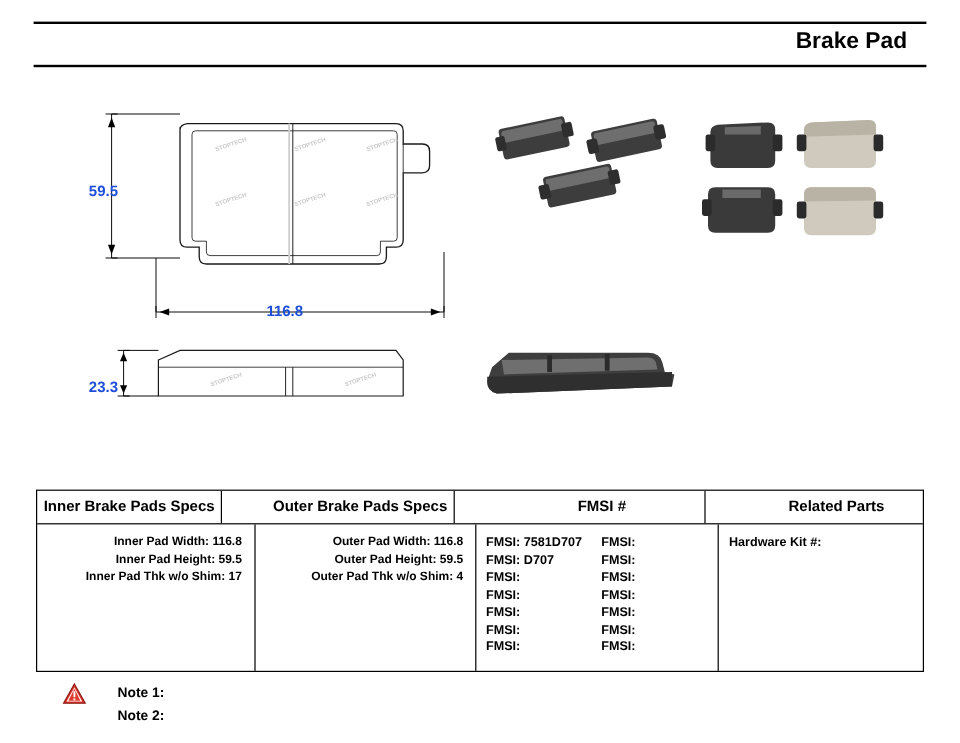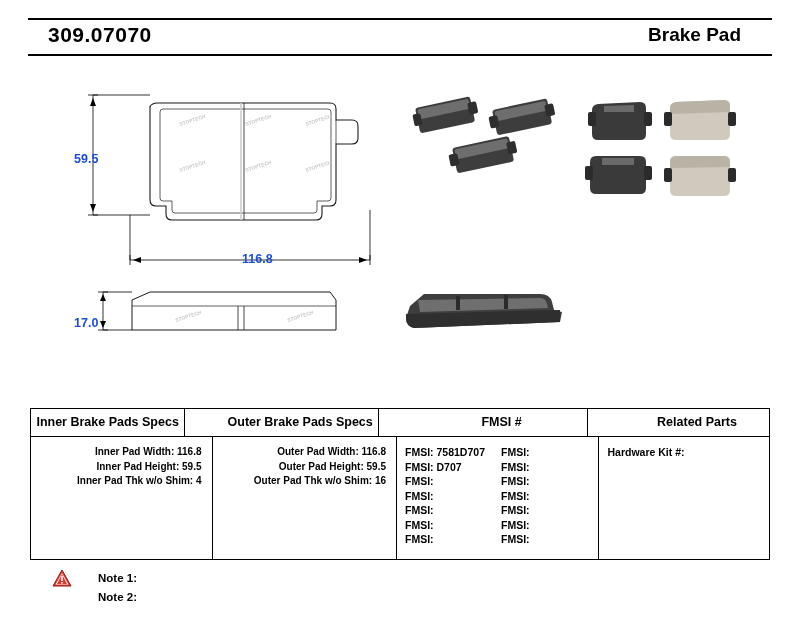--- a/index.html
+++ b/index.html
@@ -46,21 +46,21 @@
   .part-number {
     position: absolute;
     left: 20px;
     top: 5px;
     font-size: 21px;
     font-weight: bold;
     letter-spacing: 0.5px;
   }
   .doc-title {
     position: absolute;
-    right: 31px;
+    right: 16px;
     top: 6px;
     font-size: 19px;
     font-weight: bold;
   }
 
   
   .drawing-area {
     position: absolute;
     left: 0;
     top: 60px;
@@ -70,21 +70,21 @@
 
   
   .dim-label {
     position: absolute;
     font-size: 12.5px;
     font-weight: bold;
     color: #1d4ed8;
     white-space: nowrap;
   }
   .dim-59 { left: 74px; top: 92px; }
-  .dim-116 { left: 222px; top: 192px; margin-left: 20px; }
+  .dim-116 { left: 222px; top: 192px; }
   .dim-17 { left: 74px; top: 256px; }
 
   .watermark {
     fill: #c9c9c9;
     font-size: 5px;
     font-family: "Liberation Sans", sans-serif;
     font-weight: bold;
   }
 
   
@@ -176,21 +176,20 @@
     font-weight: bold;
   }
 </style>
 </head>
 <body>
 
 <div id="page">
 
   <div class="header-bar">
     <div class="header-rule-top"></div>
-    <div class="part-number">309.07070</div>
     <div class="doc-title">Brake Pad</div>
     <div class="header-rule-bottom"></div>
   </div>
 
   <div class="drawing-area">
 
     <svg width="800" height="330" viewBox="0 0 800 330" xmlns="http://www.w3.org/2000/svg">
 
       <g stroke="#000" stroke-width="0.8">
         <line x1="93" y1="35" x2="93" y2="155"></line>
@@ -314,44 +313,44 @@
         <path d="M18,12 L140,10 Q146,10 147,16 L148,20 L20,24 Z" fill="#6f6f6f"></path>
         <path d="M6,26 L160,22 L160,34 L14,40 Q6,38 6,30 Z" fill="#2f2f2f"></path>
         <rect x="56" y="8" width="4" height="14" fill="#2b2b2b"></rect>
         <rect x="104" y="7" width="4" height="14" fill="#2b2b2b"></rect>
       </g>
 
     </svg>
 
     <div class="dim-label dim-59">59.5</div>
     <div class="dim-label dim-116">116.8</div>
-    <div class="dim-label dim-17">17.0</div>
+    <div class="dim-label dim-17">23.3</div>
   </div>
 
   <div class="spec-table">
 
     <div class="spec-head">
       <div class="col c1">Inner Brake Pads Specs</div>
       <div class="col c2">Outer Brake Pads Specs</div>
       <div class="col c3">FMSI #</div>
       <div class="col c4">Related Parts</div>
     </div>
 
     <div class="spec-body">
 
       <div class="col c1">
         <div class="rowline">Inner Pad Width: 116.8</div>
         <div class="rowline">Inner Pad Height: 59.5</div>
-        <div class="rowline">Inner Pad Thk w/o Shim: 4</div>
+        <div class="rowline">Inner Pad Thk w/o Shim: 17</div>
       </div>
 
       <div class="col c2">
         <div class="rowline">Outer Pad Width: 116.8</div>
         <div class="rowline">Outer Pad Height: 59.5</div>
-        <div class="rowline">Outer Pad Thk w/o Shim: 16</div>
+        <div class="rowline">Outer Pad Thk w/o Shim: 4</div>
       </div>
 
       <div class="col c3">
         <div class="fmsi-grid">
           <div class="fmsi-col">
             <div class="fmsi-line">FMSI:  7581D707</div>
             <div class="fmsi-line">FMSI:   D707</div>
             <div class="fmsi-line">FMSI:</div>
             <div class="fmsi-line">FMSI:</div>
             <div class="fmsi-line">FMSI:</div>

